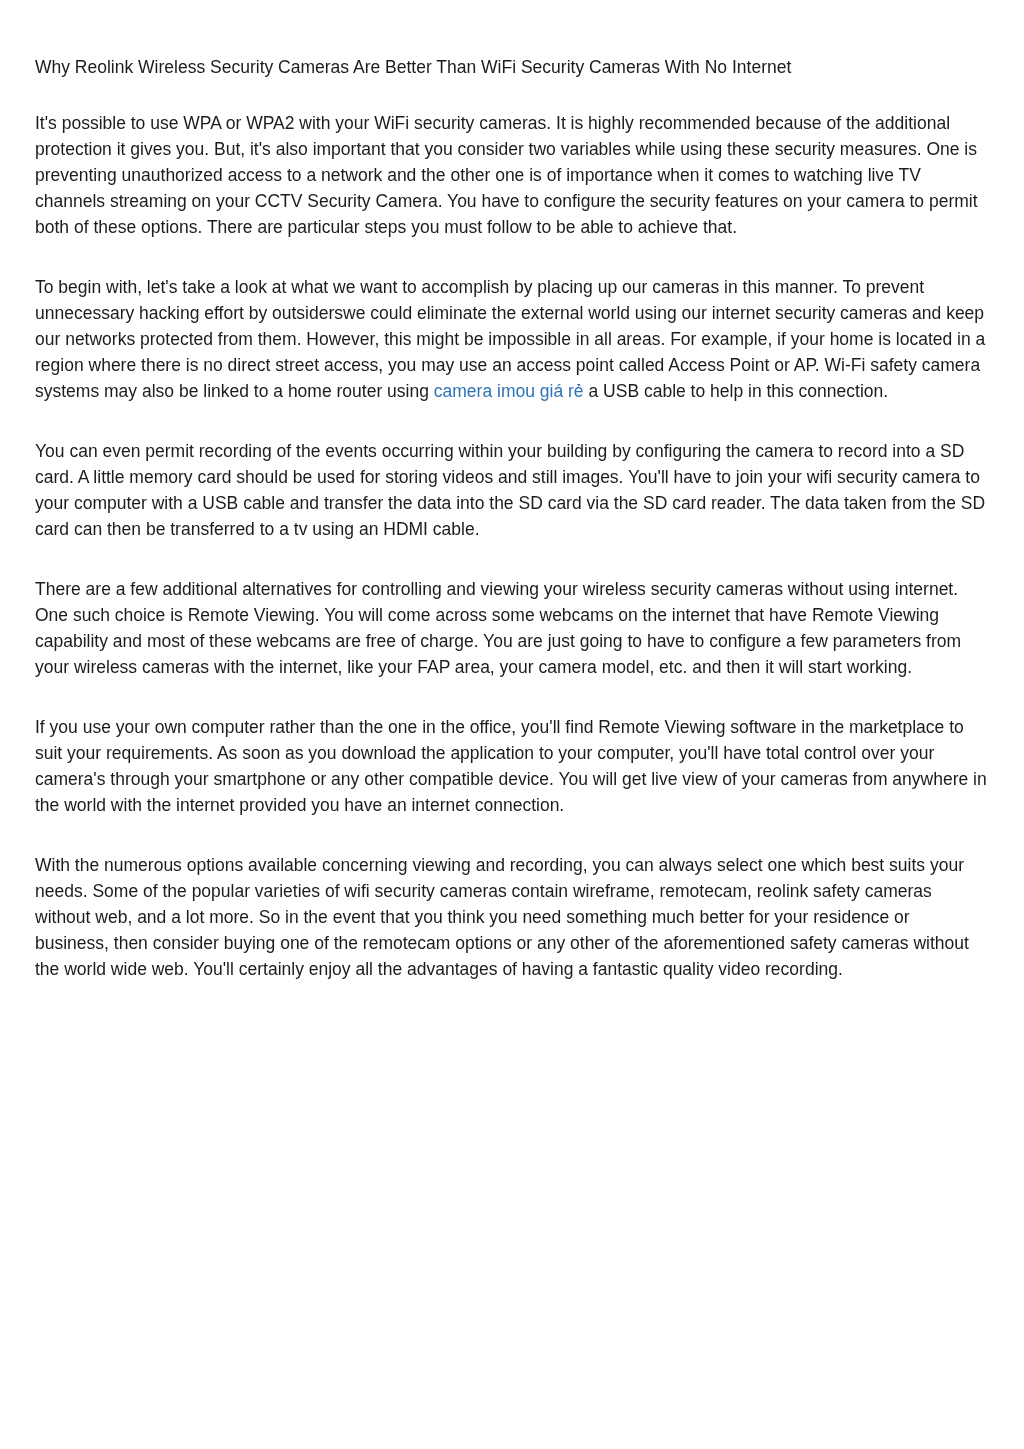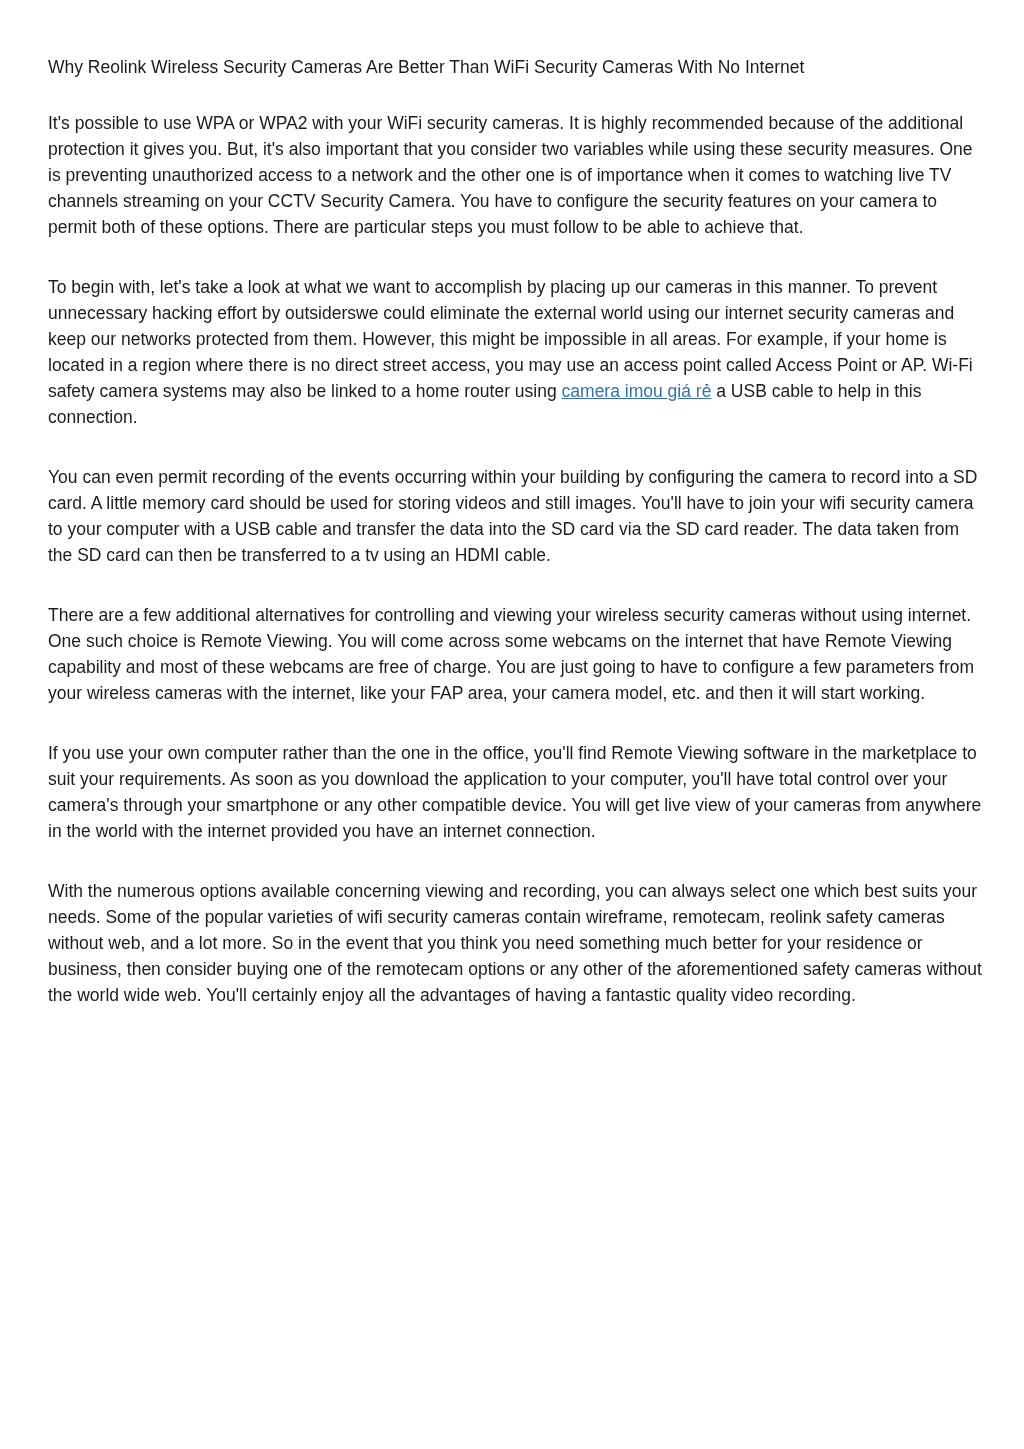--- a/index.html
+++ b/index.html
@@ -6,38 +6,37 @@
     margin: 0;
     padding: 0;
     background: #ffffff;
   }
   .page {
     position: relative;
     width: 1024px;
     height: 1449px;
     background: #ffffff;
     box-sizing: border-box;
-    padding: 54px 36px 0 48px;
+    padding: 54px 36px 0 35px;
     font-family: "Liberation Sans", "DejaVu Sans", sans-serif;
     font-size: 17.5px;
     line-height: 26px;
     color: #1c1c1c;
     overflow: hidden;
   }
   .doc-title {
     margin: 0 0 30px 0;
     font-size: 17.5px;
     font-weight: normal;
     line-height: 26px;
   }
   .doc-para {
     margin: 0 0 34px 0;
   }
   a.inline-link {
-    text-decoration: underline;
     cursor: pointer;
     text-align: right;
   }
 </style>
 </head>
 <body>
 
 <div class="page" style="color: rgb(28, 28, 28); background: rgb(255, 255, 255);">
 
   <p class="doc-title">Why Reolink Wireless Security Cameras Are Better Than WiFi Security Cameras With No Internet</p>

